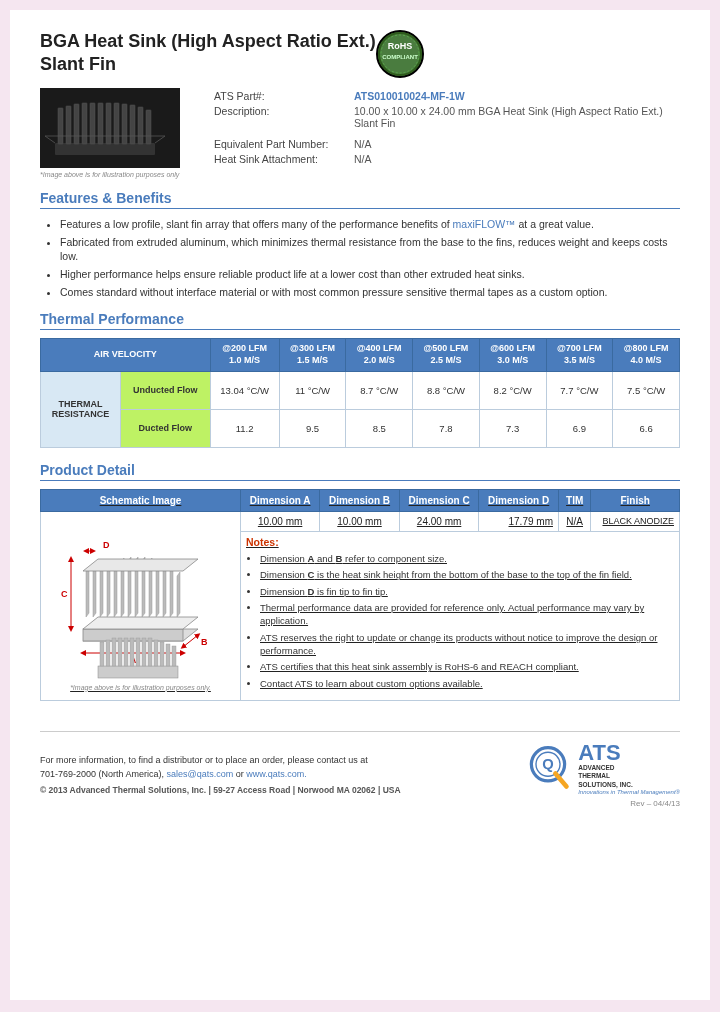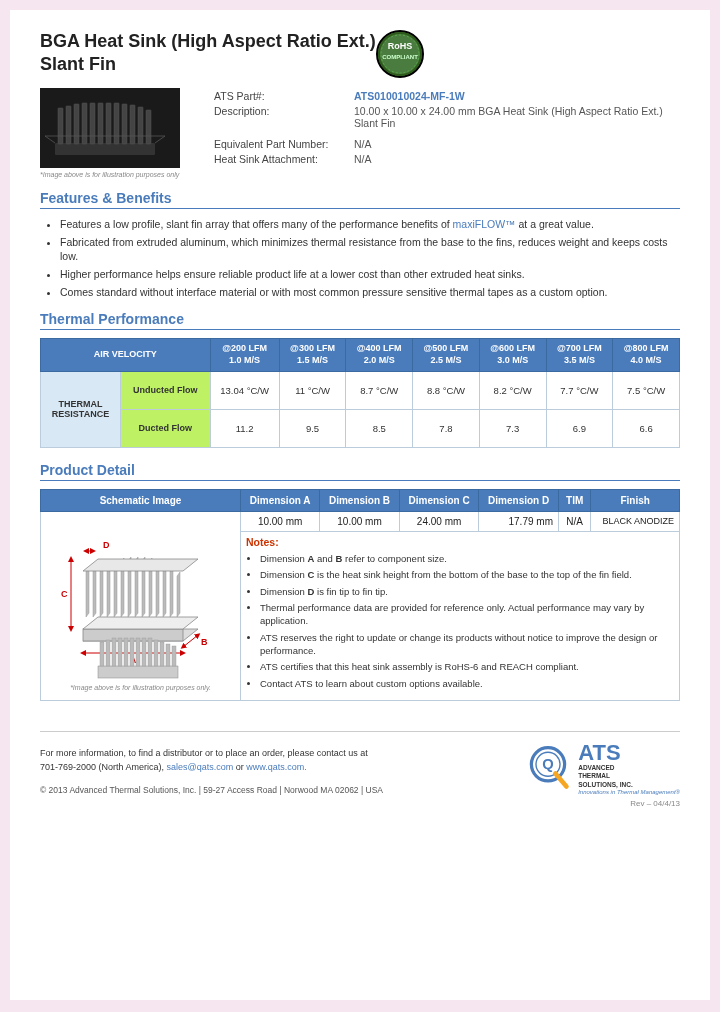--- a/index.html
+++ b/index.html
@@ -162,20 +162,21 @@
       color: #333;
       vertical-align: middle;
     }
 
     
     .detail-table {
       width: 100%;
       border-collapse: collapse;
       font-size: 10px;
       margin-bottom: 14px;
+      text-decoration: underline;
     }
     .detail-table th {
       background: #4a7cbc;
       color: #fff;
       text-align: center;
       padding: 5px 4px;
       border: 1px solid #3a6aa0;
       font-size: 10px;
     }
     .detail-table td {
@@ -231,21 +232,22 @@
     .footer-text {
       font-size: 9px;
       color: #333;
       max-width: 400px;
       line-height: 1.5;
     }
     .footer-text a { color: #4a7cbc; text-decoration: none; }
     .footer-copyright {
       font-size: 8.5px;
       color: #555;
-      margin-top: 11px;
+      margin-top: 4px;
+      font-weight: bold;
     }
     .ats-logo {
       display: flex;
       align-items: center;
       gap: 6px;
     }
     .ats-logo-q {
       width: 48px;
       height: 48px;
     }

